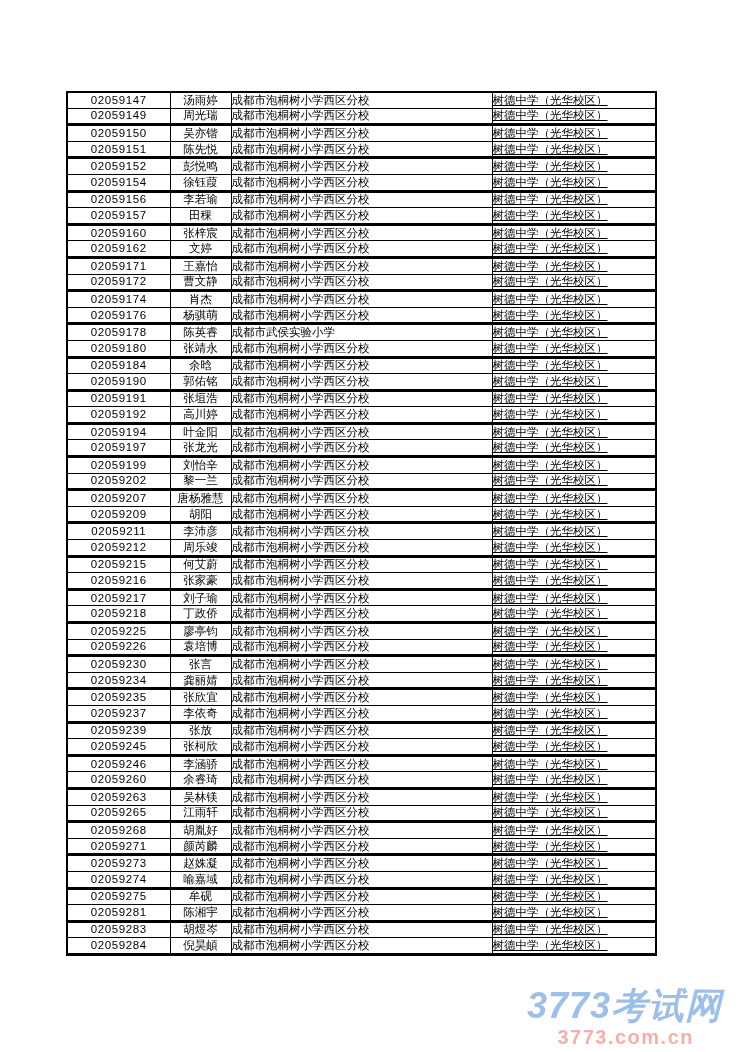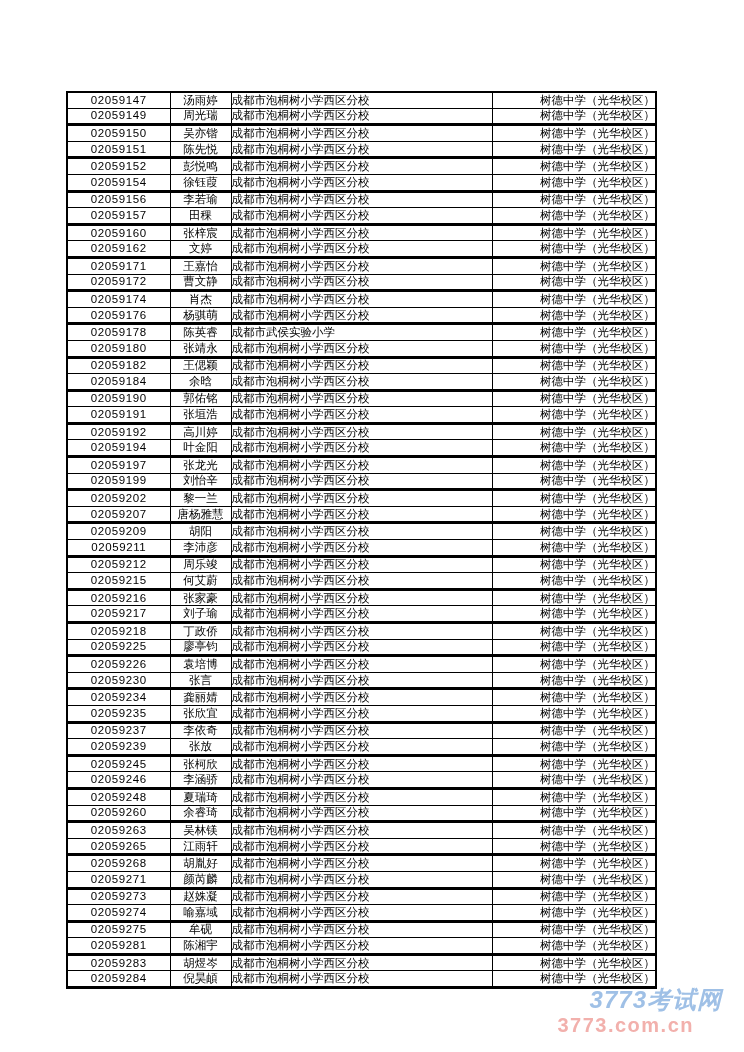--- a/index.html
+++ b/index.html
@@ -44,34 +44,34 @@
   
   table.roster tr:nth-child(even) td { border-bottom-width: 3px; }
   td.c-id {
     text-align: center;
     font-family: "Liberation Sans", "DejaVu Sans", sans-serif;
     letter-spacing: 0.6px;
     font-size: 11px;
   }
   td.c-name   { text-align: center; }
   td.c-school { text-align: left; padding-left: 3px; }
-  td.c-middle { text-align: right; }
+  td.c-middle { text-align: left; text-decoration: underline; }
   .watermark {
     position: absolute;
     top: 988px;
     right: 22px;
     text-align: right;
     line-height: 1;
     user-select: none;
   }
   .watermark .wm-title {
     font-family: "Liberation Sans", "DejaVu Sans", sans-serif;
     font-style: italic;
     font-weight: bold;
-    font-size: 24px;
+    font-size: 36px;
     letter-spacing: 1px;
   }
   .watermark .wm-url {
     font-family: "Liberation Sans", "DejaVu Sans", sans-serif;
     font-weight: bold;
     font-size: 20px;
     letter-spacing: 1.5px;
     margin-top: 3px;
     margin-right: 28px;
   }
@@ -178,26 +178,20 @@
     <td class="c-school">成都市武侯实验小学</td>
     <td class="c-middle">树德中学（光华校区）</td>
   </tr>
         <tr>
     <td class="c-id">02059180</td>
     <td class="c-name">张靖永</td>
     <td class="c-school">成都市泡桐树小学西区分校</td>
     <td class="c-middle">树德中学（光华校区）</td>
   </tr>
         <tr>
-    <td class="c-id">02059182</td>
-    <td class="c-name">王偲颖</td>
-    <td class="c-school">成都市泡桐树小学西区分校</td>
-    <td class="c-middle">树德中学（光华校区）</td>
-  </tr>
-        <tr>
     <td class="c-id">02059184</td>
     <td class="c-name">余晗</td>
     <td class="c-school">成都市泡桐树小学西区分校</td>
     <td class="c-middle">树德中学（光华校区）</td>
   </tr>
         <tr>
     <td class="c-id">02059190</td>
     <td class="c-name">郭佑铭</td>
     <td class="c-school">成都市泡桐树小学西区分校</td>
     <td class="c-middle">树德中学（光华校区）</td>
@@ -330,26 +324,20 @@
   </tr>
         <tr>
     <td class="c-id">02059245</td>
     <td class="c-name">张柯欣</td>
     <td class="c-school">成都市泡桐树小学西区分校</td>
     <td class="c-middle">树德中学（光华校区）</td>
   </tr>
         <tr>
     <td class="c-id">02059246</td>
     <td class="c-name">李涵骄</td>
-    <td class="c-school">成都市泡桐树小学西区分校</td>
-    <td class="c-middle">树德中学（光华校区）</td>
-  </tr>
-        <tr>
-    <td class="c-id">02059248</td>
-    <td class="c-name">夏瑞琦</td>
     <td class="c-school">成都市泡桐树小学西区分校</td>
     <td class="c-middle">树德中学（光华校区）</td>
   </tr>
         <tr>
     <td class="c-id">02059260</td>
     <td class="c-name">余睿琦</td>
     <td class="c-school">成都市泡桐树小学西区分校</td>
     <td class="c-middle">树德中学（光华校区）</td>
   </tr>
         <tr>

